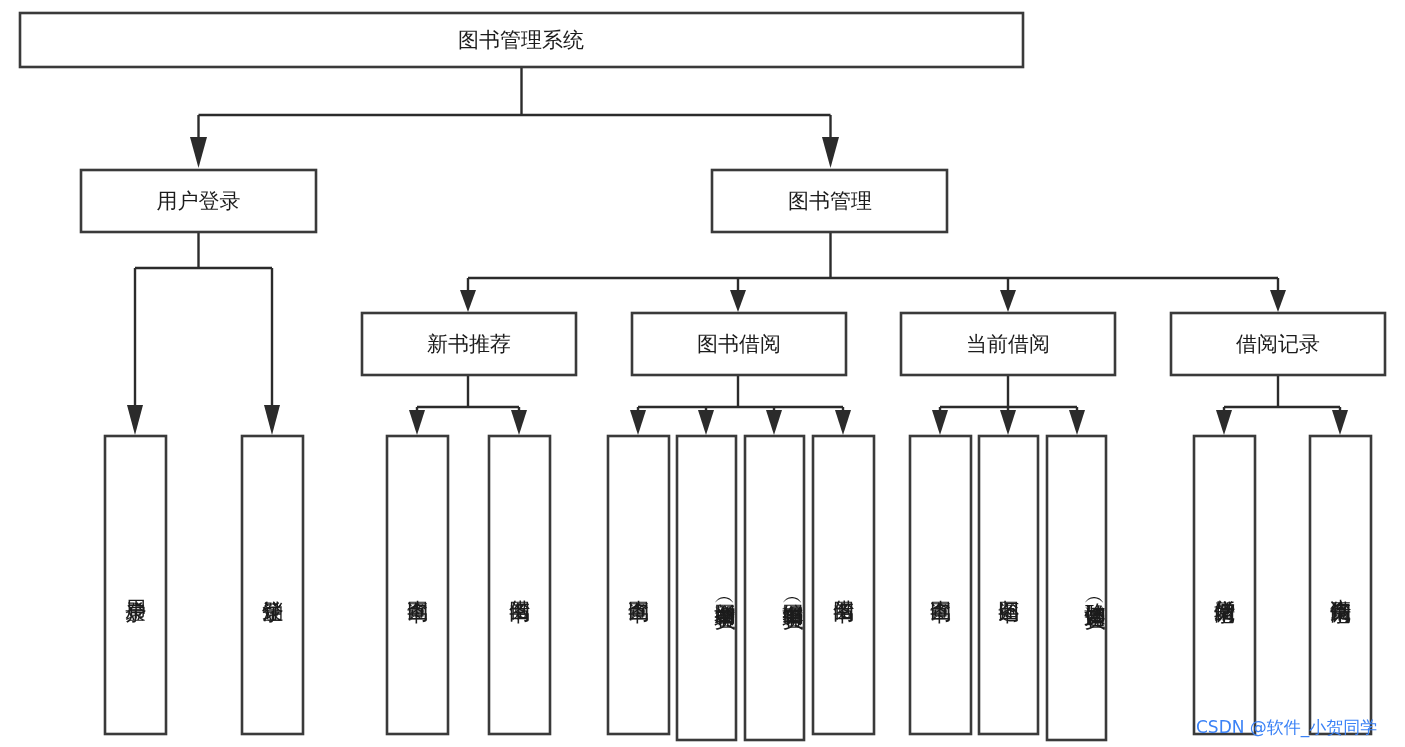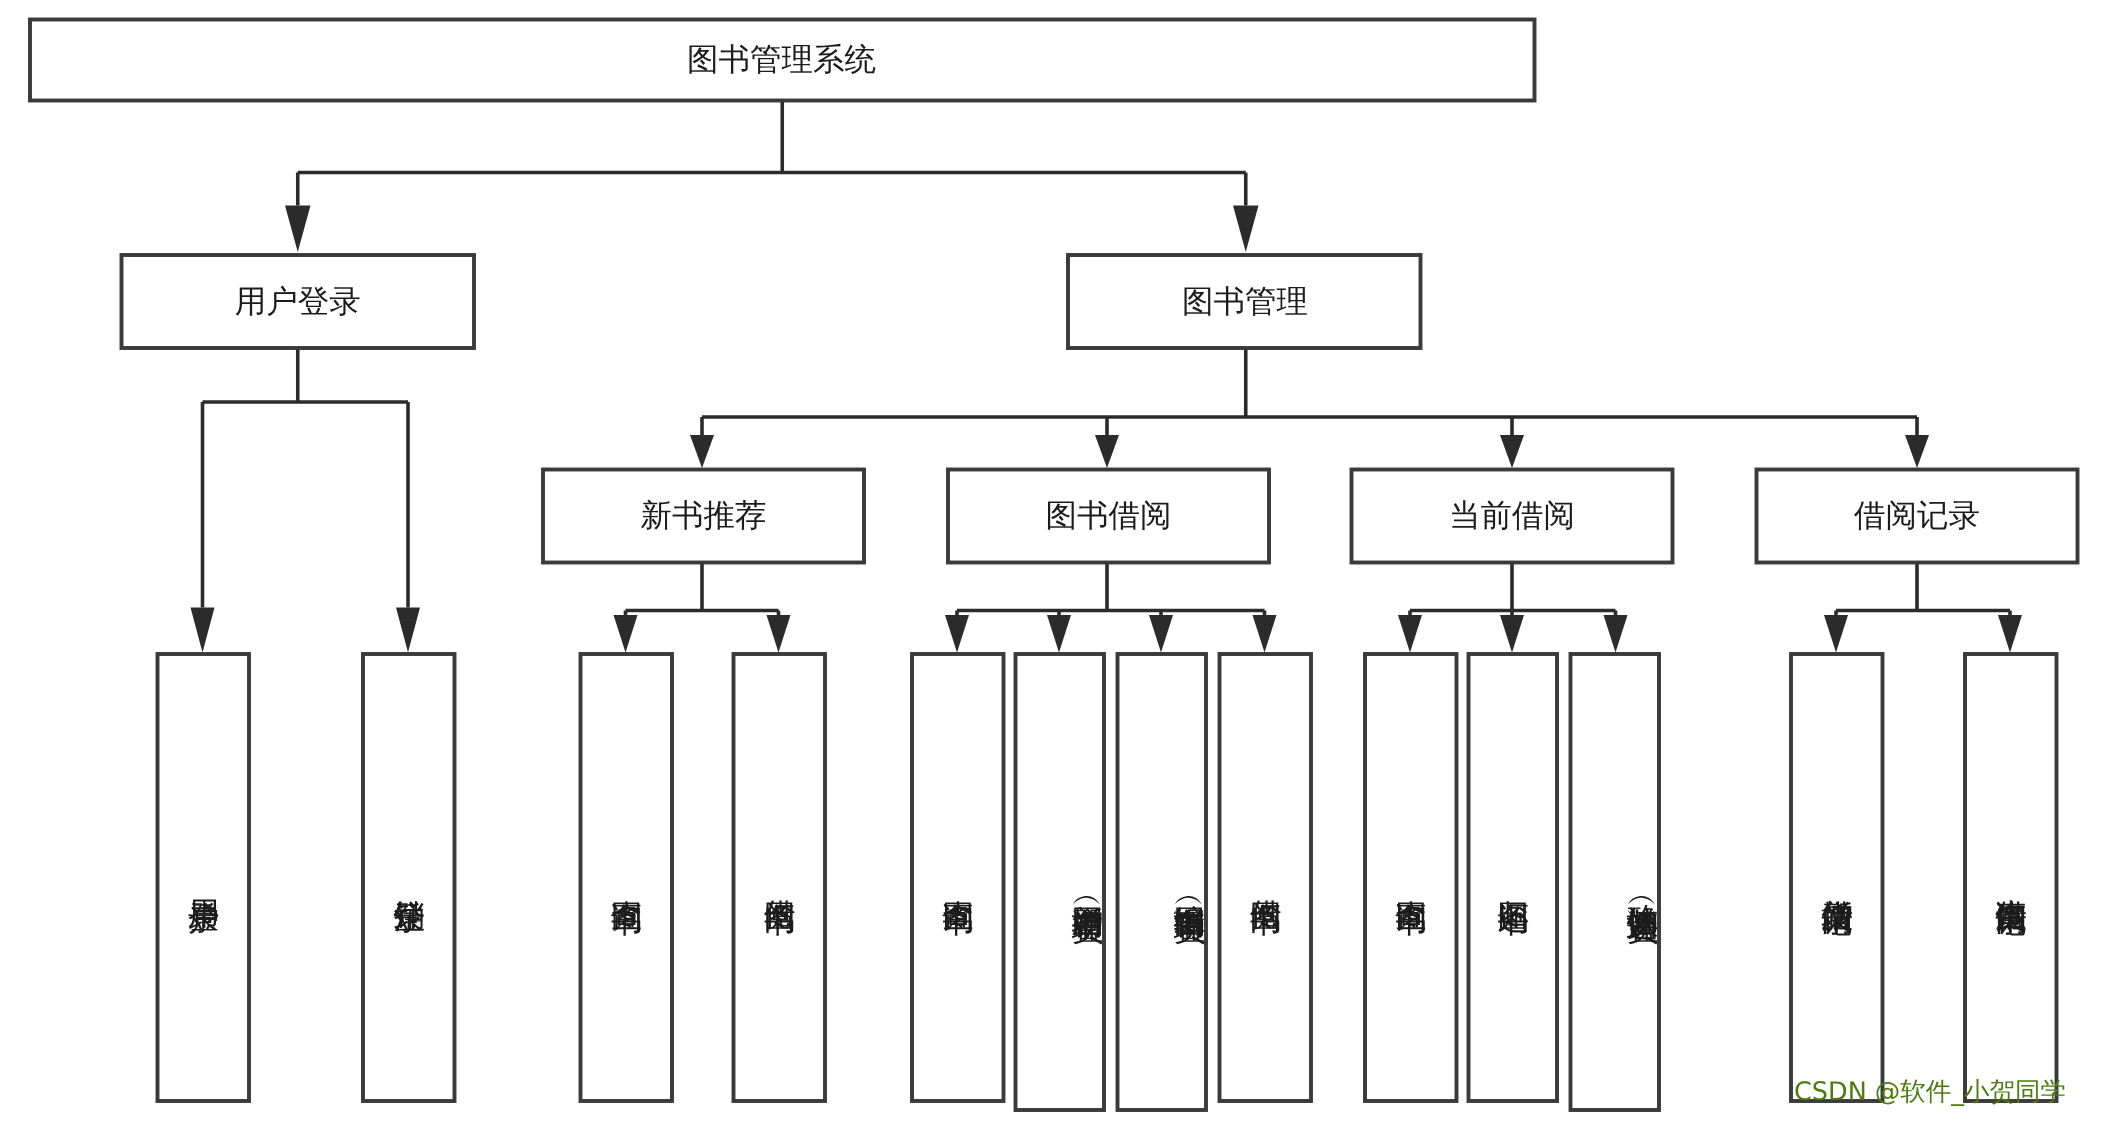--- a/index.html
+++ b/index.html
@@ -60,21 +60,21 @@
     text-align: center;
     display: flex;
     align-items: center;
     justify-content: center;
     pointer-events: none;
   }
   .watermark {
     position: absolute;
     font-family: "DejaVu Sans", "Liberation Sans", sans-serif;
     font-size: 17px;
-    color: #4d7c0f;
+    color: #3b82f6;
     white-space: nowrap;
   }
 </style>
 </head>
 <body>
 
 <div id="diagram-root">
 
   <svg class="diagram-canvas" viewBox="0 0 1405 747">
 

